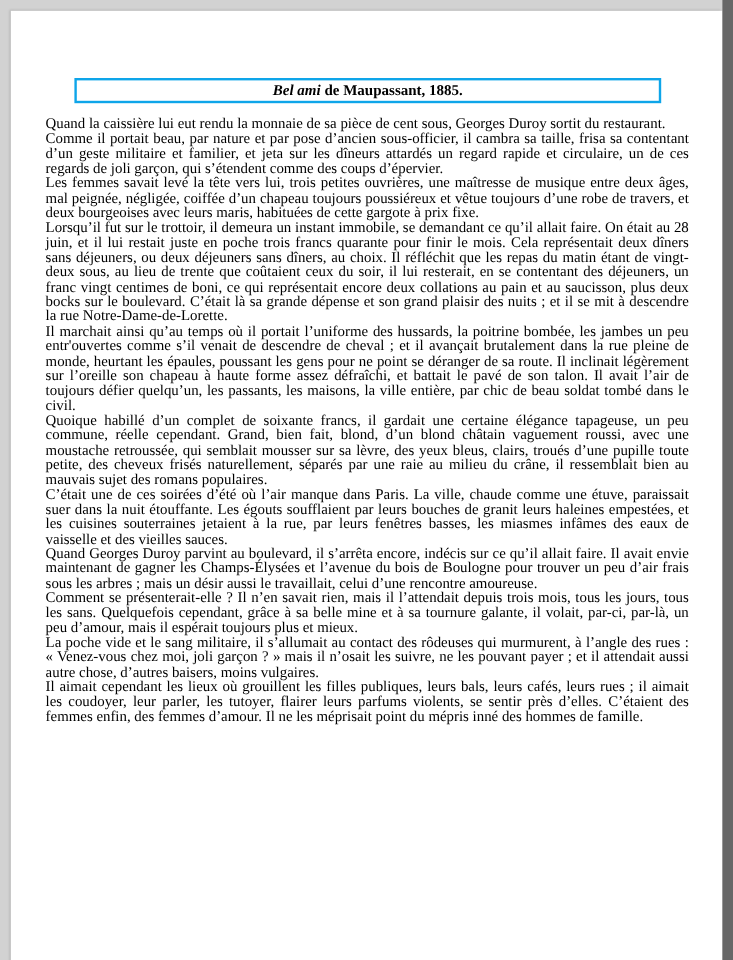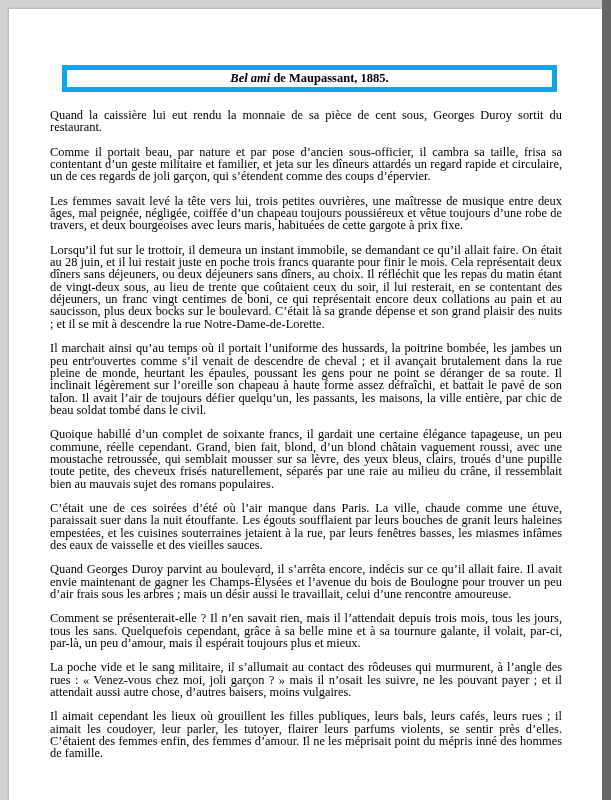--- a/index.html
+++ b/index.html
@@ -12,31 +12,31 @@
     position: absolute; left: 9px; top: 9px; width: 593px; height: 800px;
     background: #ffffff;
     box-shadow: -1px -1px 2px rgba(0,0,0,0.15);
   }
   .scrollbar {
     position: absolute; right: 0; top: 0; width: 9px; height: 800px;
     background: #676767;
   }
   .title-box {
     position: absolute; left: 53px; top: 56px; width: 485px; height: 17px;
-    border: 5px solid #0ea5e9;
+    border: 2px solid #0ea5e9;
     text-align: center; font-size: 12.5px; font-weight: bold; line-height: 17px;
     color: #000;
   }
   .title-box i { font-style: italic; }
   .text {
     position: absolute; left: 29px; top: 88px; width: 536px;
     font-size: 12.4px; line-height: 12.35px; color: #000;
     text-align: justify; hyphens: none;
   }
-  .text p { margin: 12px; }
+  .text p { margin: 0; }
   .text p::after { content: ""; }
 </style>
 </head>
 <body>
 
 <div class="page">
   <div class="title-box"><i>Bel ami</i><span> de Maupassant, 1885.</span></div>
   <div class="text">
     <p>Quand la caissière lui eut rendu la monnaie de sa pièce de cent sous, Georges Duroy sortit du restaurant.</p>
     <p>Comme il portait beau, par nature et par pose d’ancien sous-officier, il cambra sa taille, frisa sa contentant d’un geste militaire et familier, et jeta sur les dîneurs attardés un regard rapide et circulaire, un de ces regards de joli garçon, qui s’étendent comme des coups d’épervier.</p>

